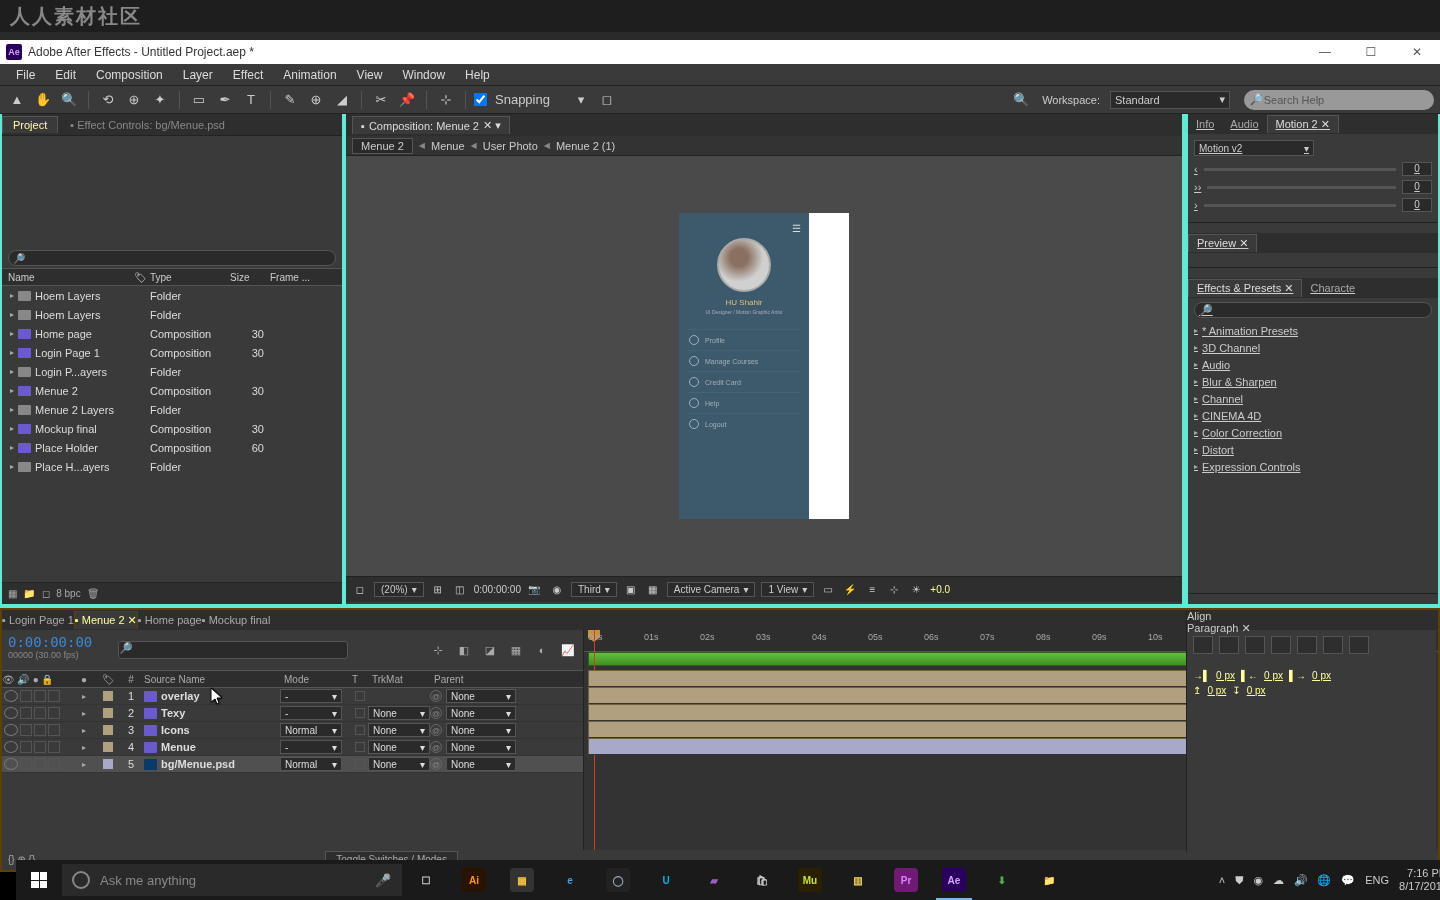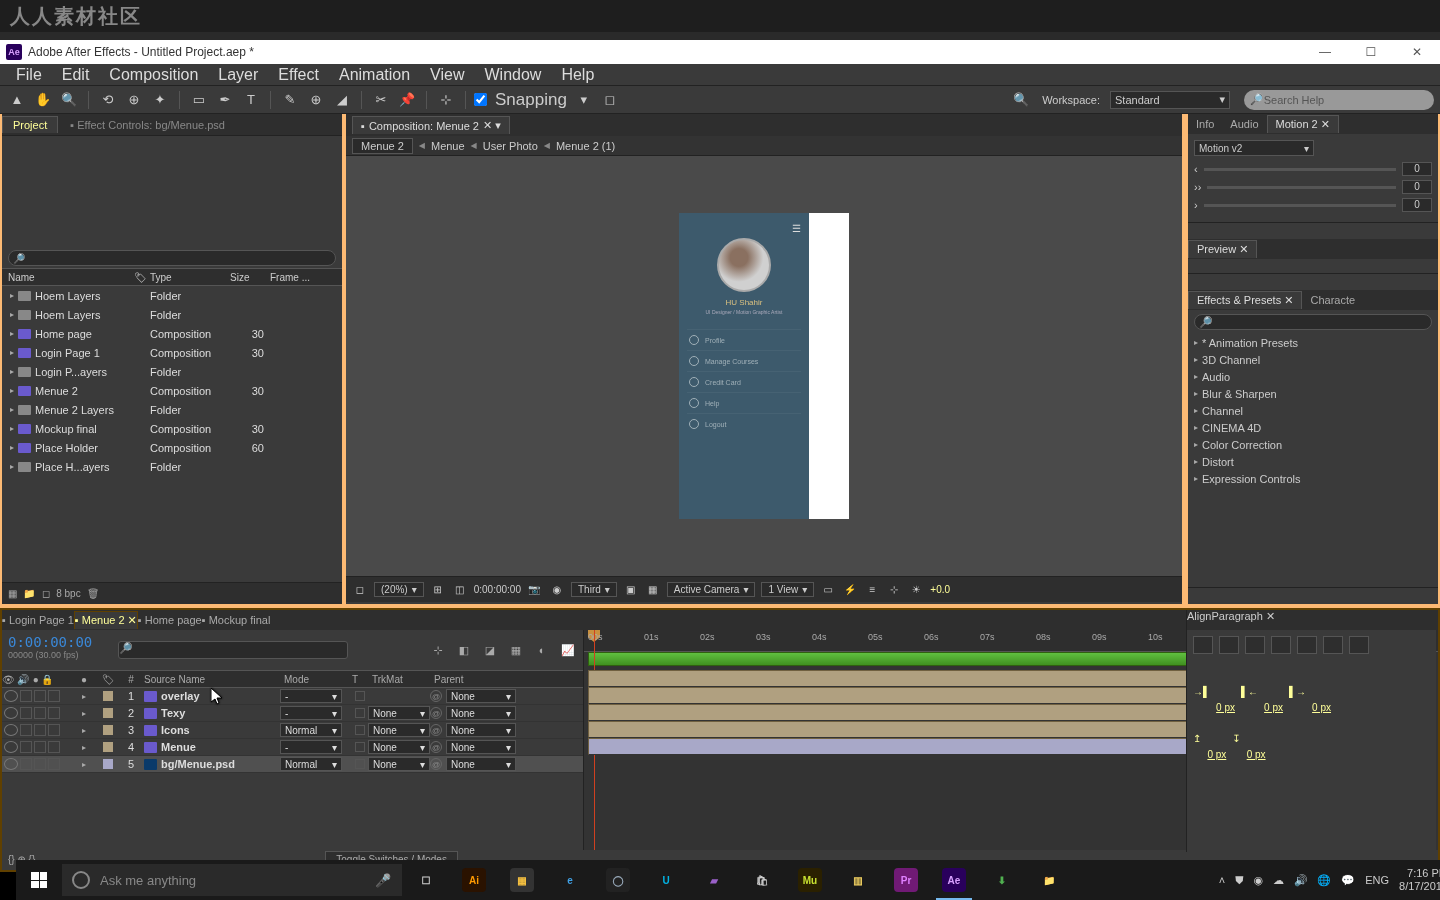--- a/index.html
+++ b/index.html
@@ -8,35 +8,35 @@
 .desktop { position:absolute; top:32px; left:0; width:1440px; height:838px; background:#2a2a2a; }
 
 
 .titlebar { position:absolute; top:8px; left:0; width:1440px; height:24px; background:#fff; display:flex; align-items:center; color:#333; font-size:12px; }
 .titlebar .ae-icon { width:16px; height:16px; background:#29005c; margin:0 6px; display:inline-flex; align-items:center; justify-content:center; color:#d8a0ff; font-weight:bold; font-size:9px; border-radius:2px; }
 .titlebar .spacer { flex:1; }
 .titlebar .winbtn { width:46px; height:24px; text-align:center; line-height:24px; color:#555; font-size:12px; }
 
 
 .menubar { position:absolute; top:32px; left:0; width:1440px; height:22px; background:#3a3a3a; display:flex; align-items:center; padding-left:6px; border-bottom:1px solid #222; }
-.menubar span { padding:0 10px; color:#ddd; font-size:16px; line-height:22px; }
+.menubar span { padding:0 10px; color:#ddd; font-size:12px; line-height:22px; }
 
 
 .toolbar { position:absolute; top:54px; left:0; width:1440px; height:28px; background:#3a3a3a; display:flex; align-items:center; border-bottom:1px solid #222; padding:0 6px; gap:4px; }
 .toolbar .tool { width:22px; height:20px; display:flex; align-items:center; justify-content:center; color:#ccc; font-size:13px; }
 .toolbar .sep { width:1px; height:18px; background:#555; margin:0 4px; }
 .toolbar input[type=checkbox]{ margin-right:4px; }
-.toolbar .snaplabel { color:#ccc; font-size:17px; margin-right:2px; }
+.toolbar .snaplabel { color:#ccc; font-size:13px; margin-right:16px; }
 .toolbar .flex1 { flex:1; }
 .toolbar .wslabel { color:#ccc; margin:0 6px; }
 .toolbar .wsdrop { width:120px; height:18px; background:#2a2a2a; border:1px solid #555; color:#ccc; padding:0 4px; font-size:11px; display:flex; align-items:center; justify-content:space-between; }
 .toolbar .search { width:190px; height:20px; background:#999; border-radius:10px; margin-left:10px; display:flex; align-items:center; color:#555; padding-left:6px; font-size:11px; }
 
 
-.workspace { position:absolute; top:82px; left:0; width:1440px; height:660px; background:#fdba74; }
+.workspace { position:absolute; top:82px; left:0; width:1440px; height:660px; background:#5eead4; }
 
 
 .project { position:absolute; left:2px; top:0; width:340px; height:490px; background:#3a3a3a; }
 .project .tabs { height:22px; display:flex; align-items:center; background:#2e2e2e; border-bottom:1px solid #222; }
 .project .tab { padding:2px 10px; background:#3a3a3a; color:#ff9; border:1px solid #555; border-bottom:none; margin-right:2px; font-size:11px; }
 .project .tabdim { padding:2px 10px; color:#888; font-size:11px; }
 .project .preview { height:110px; background:#3a3a3a; }
 .project .psearch { height:22px; padding:4px 6px; }
 .project .psearch .field { width:100%; height:16px; background:#2a2a2a; border:1px solid #555; border-radius:8px; display:flex; align-items:center; padding-left:4px; color:#888; font-size:10px; }
 .project .pheader { height:18px; background:#2e2e2e; display:flex; align-items:center; color:#ccc; font-size:10px; border-top:1px solid #555; border-bottom:1px solid #555; }
@@ -66,21 +66,21 @@
 .comp .menu-drawer .uname { text-align:center; font-size:8px; color:#d8c080; margin-bottom:2px; }
 .comp .menu-drawer .urole { text-align:center; font-size:5px; color:#aab; margin-bottom:14px; }
 .comp .menu-drawer .mi { display:flex; align-items:center; gap:6px; font-size:7px; padding:5px 2px; border-top:1px solid rgba(255,255,255,0.05); color:#a0b0b8; }
 .comp .menu-drawer .mi .ic { width:10px; height:10px; border:1px solid #a0b0b8; border-radius:50%; display:inline-block; }
 .comp .cfooter { height:26px; background:#2e2e2e; display:flex; align-items:center; gap:6px; padding:0 6px; color:#ccc; font-size:10px; border-top:1px solid #222; }
 .comp .cfooter .dd { background:#2a2a2a; border:1px solid #555; padding:1px 6px; display:flex; gap:4px; }
 .comp .cfooter .ic { width:16px; height:16px; display:flex; align-items:center; justify-content:center; }
 
 
 .rightcol { position:absolute; right:2px; top:0; width:250px; height:490px; background:#3a3a3a; display:flex; flex-direction:column; }
-.rightcol .panel { border-bottom:1px solid #222; margin-bottom:16px; }
+.rightcol .panel { border-bottom:1px solid #222; margin-bottom:10px;text-decoration:underline; }
 .rightcol .ptabs { height:20px; background:#2e2e2e; display:flex; align-items:center; font-size:11px; }
 .rightcol .ptab { padding:2px 8px; color:#aaa; }
 .rightcol .ptab.act { background:#3a3a3a; color:#ddd; border:1px solid #555; border-bottom:none; }
 .rightcol .motion { padding:6px; }
 .rightcol .motion .mdd{ width:120px; height:16px; background:#2a2a2a; border:1px solid #555; font-size:10px; padding:0 4px; display:flex; align-items:center; justify-content:space-between; margin-bottom:6px; }
 .rightcol .motion .mrow { display:flex; align-items:center; gap:6px; margin:4px 0; }
 .rightcol .motion .slider { flex:1; height:3px; background:#555; position:relative; }
 .rightcol .motion .mval { width:30px; height:14px; background:#2a2a2a; border:1px solid #555; text-align:center; font-size:10px; }
 .rightcol .effects { flex:1; display:flex; flex-direction:column; }
 .rightcol .effects .esearch { padding:4px 6px; }
@@ -135,26 +135,26 @@
 .timeline .ruler .tick { position:absolute; top:2px; font-size:9px; color:#aaa; }
 .timeline .ruler .cti { position:absolute; top:0; left:4px; width:12px; height:100%; }
 .timeline .ruler .cti .head{width:12px;height:12px;background:#c89040;clip-path:polygon(0 0,100% 0,100% 60%,50% 100%,0 60%);}
 .timeline .workarea { position:absolute; top:22px; left:4px; right:10px; height:14px; background:linear-gradient(#60c040,#409020); border:1px solid #306010; }
 .timeline .bars { position:absolute; top:40px; left:0; right:0; }
 .timeline .bar { height:17px; background:#b0a080; border:1px solid #706040; margin-right:10px; margin-left:4px; border-bottom:1px solid #333; }
 .timeline .bar.psd{background:#a8a8c8;}
 .timeline .cti-line { position:absolute; top:0; left:10px; width:1px; height:100%; background:#d04020; }
 
 .timeline .rightpanels { position:absolute; right:2px; top:0; width:250px; height:242px; background:#3a3a3a; border-left:1px solid #222; }
-.timeline .rightpanels .ptabs { height:20px; background:#2e2e2e; display:flex; }
+.timeline .rightpanels .ptabs { height:20px; background:#2e2e2e; display:flex;flex-direction:column; }
 .timeline .rightpanels .alignrow { display:flex; gap:6px; padding:6px; }
 .timeline .rightpanels .abtn { width:20px; height:18px; border:1px solid #555; background:#2e2e2e; }
 .timeline .rightpanels .para { padding:6px; }
 .timeline .rightpanels .prow { display:flex; gap:6px; margin:4px 0; color:#ff9; font-size:10px; align-items:center; }
-.timeline .rightpanels .pval { color:#ff9; text-decoration:underline;margin-top:32px; }
+.timeline .rightpanels .pval { color:#ff9; text-decoration:underline; }
 
 .cursor { position:absolute; width:12px; height:18px; pointer-events:none; }
 .cursor svg { filter:drop-shadow(0 0 1px #000); }
 
 
 .taskbar { position:absolute; bottom:0; left:16px; width:1440px; height:40px; background:#1a1a1a; display:flex; align-items:center; color:#ccc; }
 .taskbar .start { width:46px; height:40px; display:flex; align-items:center; justify-content:center; }
 .taskbar .winlogo{ width:16px; height:16px; display:grid; grid-template:1fr 1fr/1fr 1fr; gap:1px; }
 .taskbar .winlogo span{background:#fff;}
 .taskbar .cortana { flex:0 0 340px; height:32px; background:#2a2a2a; display:flex; align-items:center; padding:0 10px; gap:10px; color:#888; font-size:13px; }

